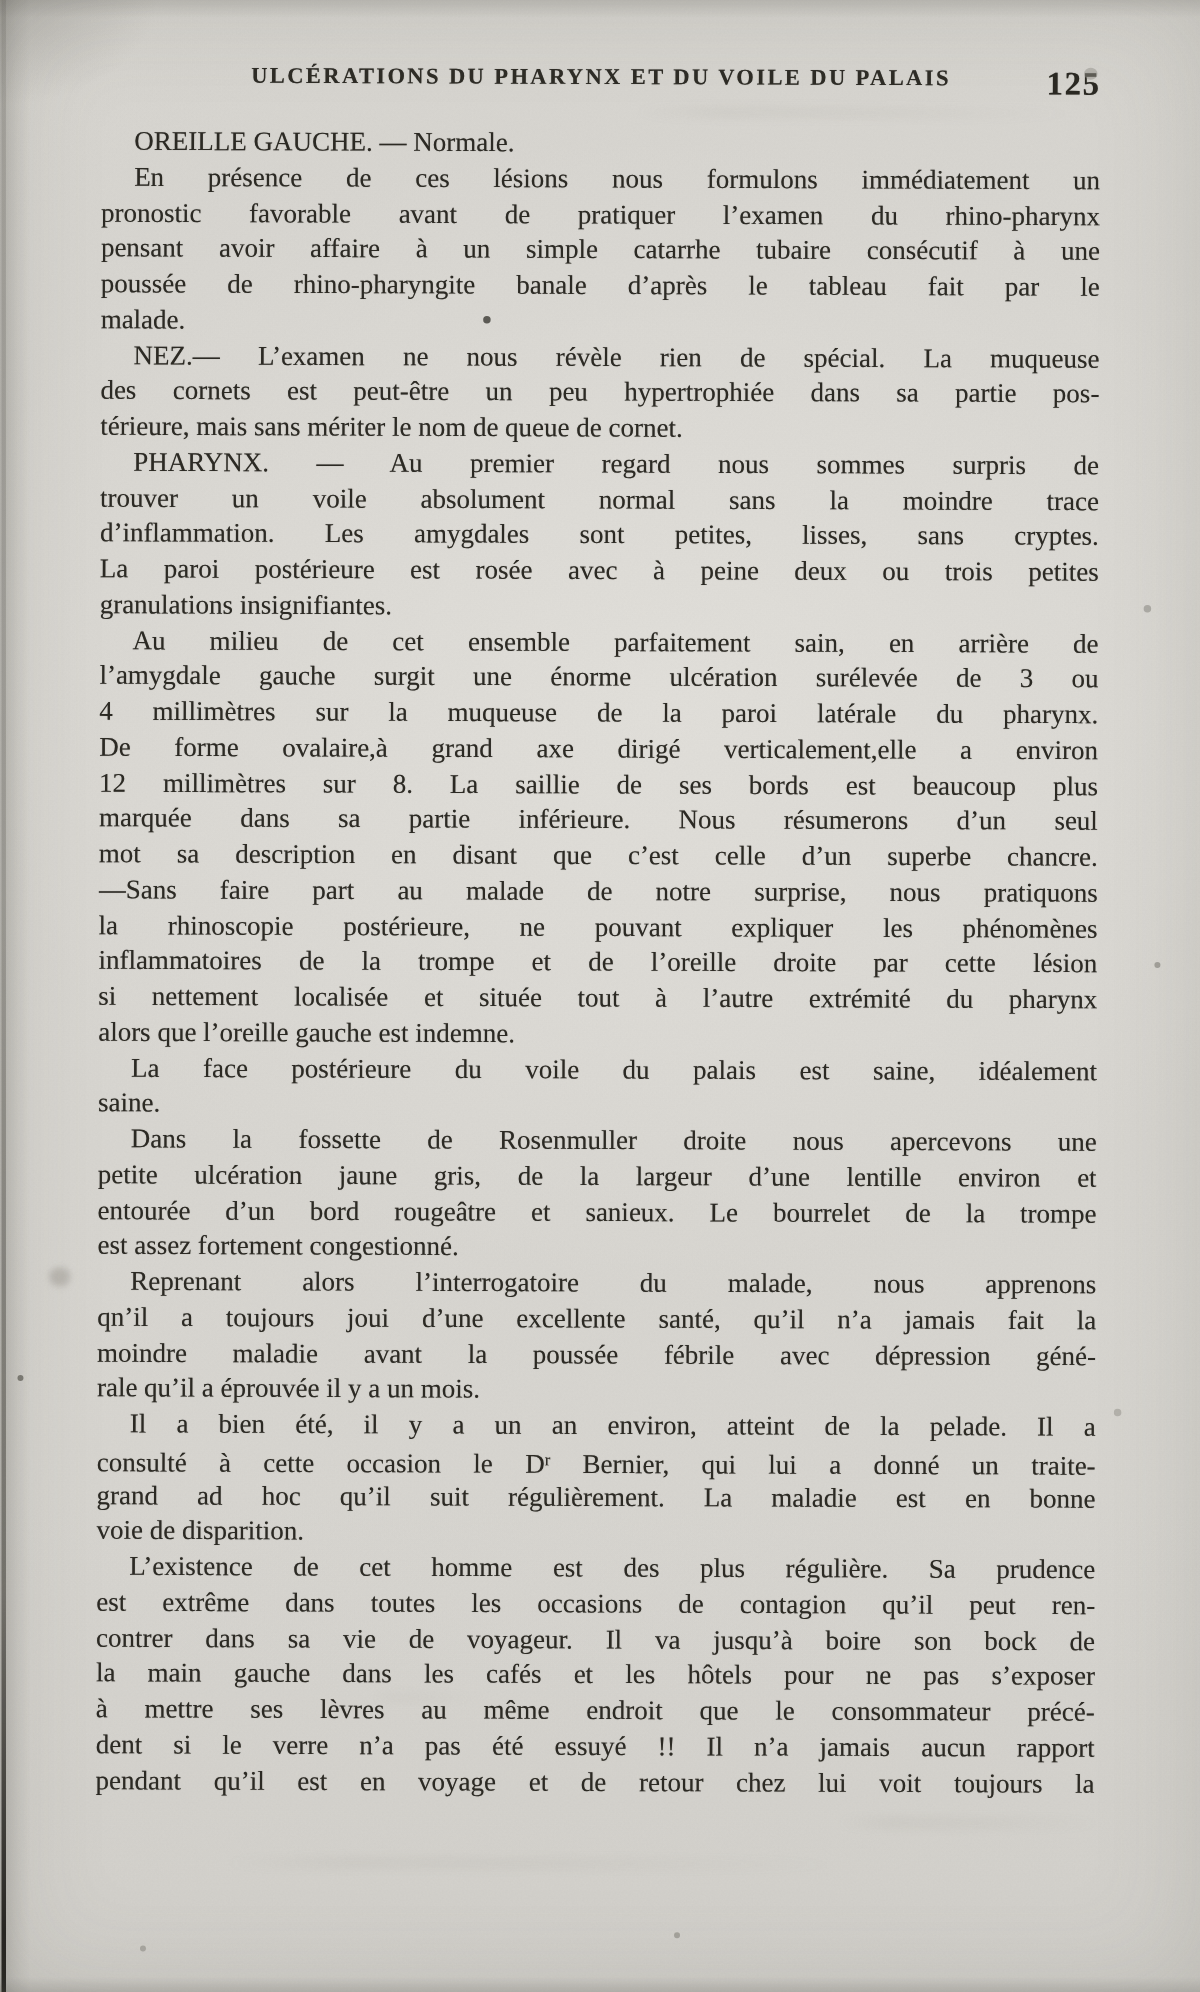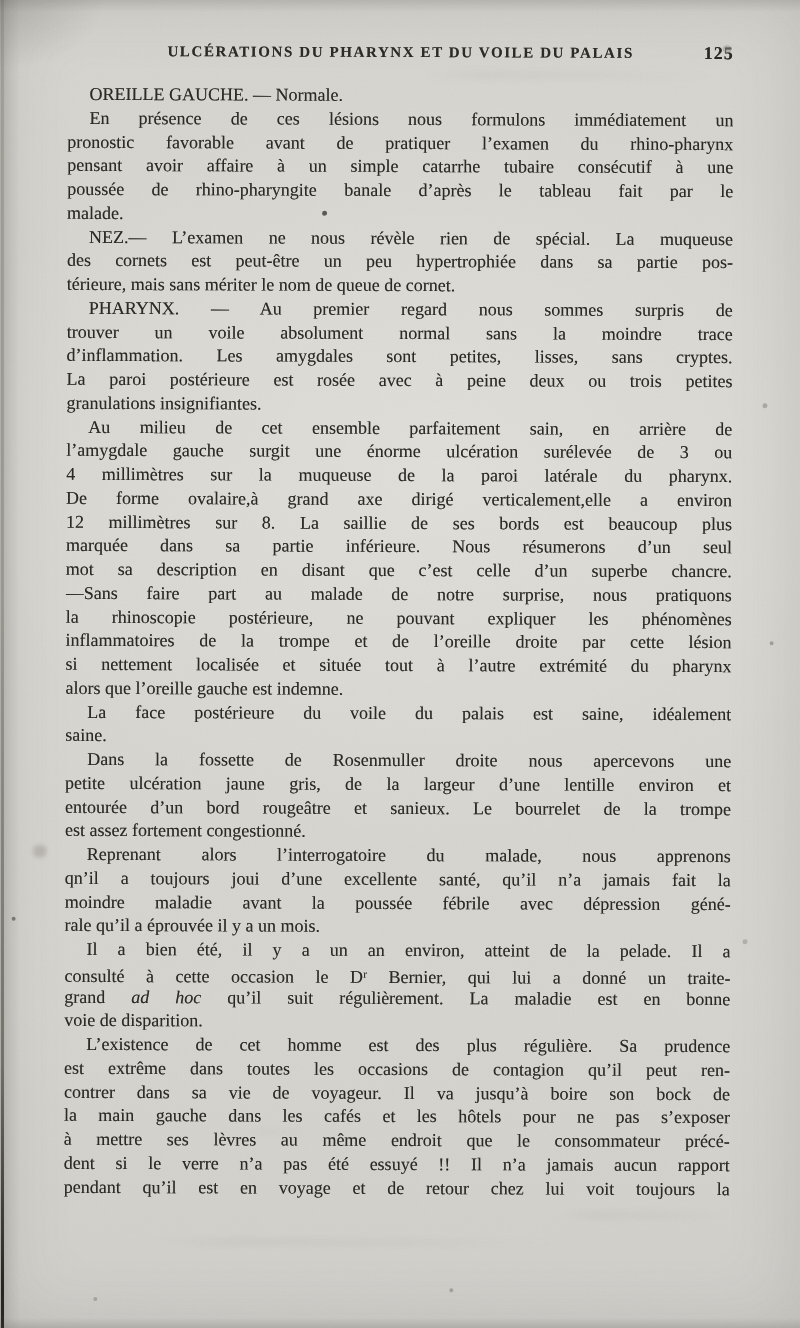--- a/index.html
+++ b/index.html
@@ -26,40 +26,40 @@
   }
   .header-title{
     position:absolute;left:50%;transform:translateX(-50%);white-space:nowrap;
     top:2px;
     font-size:15px;font-weight:bold;letter-spacing:1.6px;
     color:#2e2c26;
     text-shadow:0 0 .5px rgba(46,44,38,.55);
   }
   .page-number{
     position:absolute;right:0;top:0;
-    font-size:18px;font-weight:bold;letter-spacing:1px;
+    font-size:22px;font-weight:bold;letter-spacing:1px;
     color:#2b2923;
     text-shadow:0 0 .5px rgba(43,41,35,.55);
     text-align:right;
   }
   
   .text-block{
     position:absolute;top:84px;left:66px;width:666px;
     font-size:18px;line-height:23.76px;
     color:#2c2a24;
     text-shadow:0 0 .5px rgba(44,42,36,.5);
   }
   .line{
     height:23.76px;overflow:hidden;
     text-align:justify;text-align-last:justify;
     text-justify:inter-word;
   }
   .line.endline{text-align-last:left;}
   .line.indent{text-indent:22px;}
-  .it{font-style:italic;}
+  .it{}
   .sup{font-size:62%;vertical-align:.45em;}
   
   .edge-shade-left{
     position:absolute;left:0;top:0;bottom:0;width:20px;
     background:linear-gradient(90deg, rgba(74,72,66,.22), rgba(74,72,66,.08) 55%, rgba(74,72,66,0));
     pointer-events:none;
   }
   .edge-line-left{
     position:absolute;left:1px;top:0;bottom:0;width:3px;
     background:linear-gradient(180deg, rgba(92,90,84,.20) 0%, rgba(92,90,84,.30) 45%, rgba(60,58,52,.55) 80%, rgba(22,20,17,.92) 97%, rgba(22,20,17,.92) 100%);

